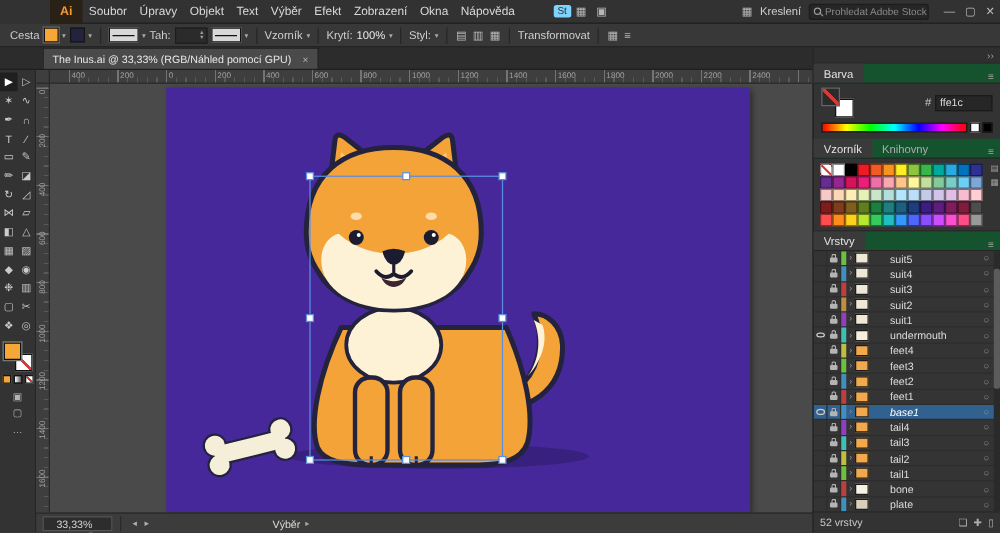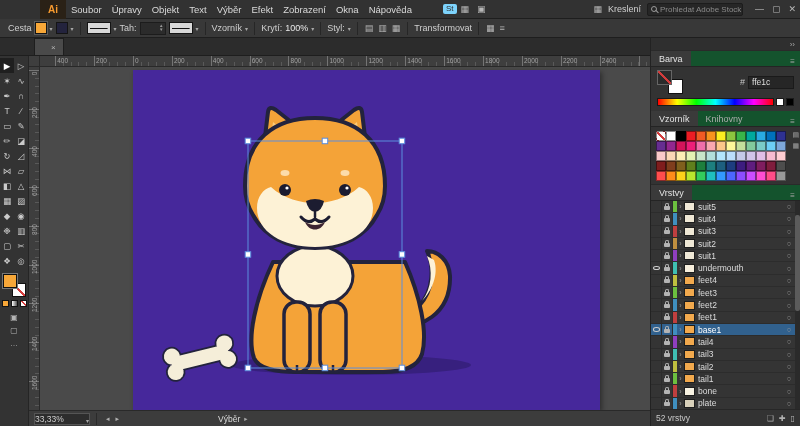--- a/index.html
+++ b/index.html
@@ -66,21 +66,21 @@
   .hr-num{position:absolute;top:1px;font-size:6.5px;color:#a2a2a2;transform:translateX(2px);}
   #ruler-vertical{position:absolute;top:11px;left:0;width:11px;bottom:0;background:#3e3e3e;border-right:1px solid #292929;z-index:2;
     background-image:repeating-linear-gradient(180deg,#747474 0 1px,transparent 1px 38.9px),repeating-linear-gradient(180deg,#595959 0 1px,transparent 1px 7.78px);
     background-size:100% 100%,4px 100%;background-position:0 3px,100% 3px;background-repeat:no-repeat;}
   .vr-num{position:absolute;left:0;width:11px;font-size:6.5px;color:#a2a2a2;text-align:center;transform:rotate(-90deg);}
   #artboard{position:absolute;left:104px;top:14px;width:467px;height:340px;background:var(--artboard);box-shadow:2px 2px 5px rgba(0,0,0,.4);}
   #artboard svg{display:block;}
 
   
   #statusbar{position:absolute;left:29px;top:410px;width:621px;height:16px;background:#3c3c3c;border-top:1px solid #292929;display:flex;align-items:center;font-size:8.5px;color:#cfcfcf;}
-  .zoom-box{margin-left:5px;width:56px;height:12px;background:#2d2d2d;border:1px solid #555;display:flex;align-items:flex-end;padding:0 0;}
+  .zoom-box{margin-left:5px;width:56px;height:12px;background:#2d2d2d;border:1px solid #555;display:flex;align-items:flex-end;padding:0 15px;flex-direction:column;}
   .zoom-box .caret{margin-left:auto;}
   .sb-sep{width:1px;height:12px;background:#2a2a2a;margin:0 6px;}
   .sb-arrow{color:#b0b0b0;font-size:7px;padding:0 3px;}
   .sb-tool{margin-left:96px;color:#dcdcdc;}
   .sb-caret{font-size:6.5px;color:#a8a8a8;padding-left:4px;}
 
   
   #rightdock{position:absolute;top:38px;left:650px;width:150px;bottom:0;background:#333333;border-left:1px solid #222;display:flex;flex-direction:column;font-size:9px;}
   .dock-topbar{height:13px;flex:none;display:flex;align-items:center;justify-content:flex-end;padding:0 5px;color:#a5a5a5;font-size:8px;border-bottom:1px solid #2a2a2a;background:#2f2f2f;}
   .panel-tabrow{height:16px;flex:none;background:#14532d;display:flex;align-items:flex-end;border-bottom:1px solid #242424;}
@@ -99,29 +99,29 @@
   .spec-sq{width:8px;height:8px;border:1px solid #1a1a1a;flex:none;}
   .spec-white{background:#fff;}
   .spec-black{background:#000;}
   .swatch-wrap{flex:none;position:relative;height:58px;border-bottom:1px solid #2a2a2a;}
   #swatch-grid{display:grid;grid-template-columns:repeat(13,10px);grid-auto-rows:10px;padding:4px 0 0 5px;}
   .swatch{border:1px solid rgba(0,0,0,.45);}
   .swatch.none{background:#fff;background-image:linear-gradient(45deg,transparent 42%,#d43c3c 42%,#d43c3c 58%,transparent 58%);}
   .swatch-side{position:absolute;right:1px;top:4px;display:flex;flex-direction:column;gap:3px;color:#9e9e9e;font-size:7px;}
   #layers-list{flex:1;position:relative;overflow:hidden;background:#343434;}
   .layer-row{height:12.3px;display:flex;align-items:center;border-bottom:1px solid #2c2c2c;padding-right:6px;}
-  .layer-row.selected{background:var(--rowsel);}
+  .layer-row.selected{background:var(--rowsel);font-style:italic;}
   .lcell{width:11px;height:100%;display:flex;align-items:center;justify-content:center;border-right:1px solid #2c2c2c;flex:none;}
   .eye-icon{width:7px;height:4.5px;border:1px solid #cdcdcd;border-radius:50%;}
   .lock-icon{position:relative;width:6px;height:4px;background:#b4b4b4;border-radius:1px;margin-top:2px;}
   .lock-icon::before{content:'';position:absolute;top:-3px;left:1px;width:2px;height:3px;border:1px solid #b4b4b4;border-bottom:none;border-radius:2px 2px 0 0;}
   .lchip{width:4px;height:100%;flex:none;}
   .larrow{width:7px;color:#9a9a9a;font-size:7px;text-align:center;flex:none;}
   .lthumb{width:11px;height:9px;border:1px solid #1d1d1d;flex:none;}
-  .lname{flex:1;padding-left:3px;font-size:8.5px;color:#dcdcdc;white-space:nowrap;overflow:hidden;}
+  .lname{flex:1;padding-left:17px;font-size:8.5px;color:#dcdcdc;white-space:nowrap;overflow:hidden;}
   .layer-row.selected .lname{color:#fff;}
   .ltarget{width:10px;color:#9a9a9a;font-size:7.5px;text-align:center;flex:none;}
   .layers-scroll{position:absolute;right:0;top:0;bottom:0;width:5px;background:#2a2a2a;}
   .layers-thumbbar{position:absolute;right:0;top:14px;width:5px;height:96px;background:#5b5b5b;border-radius:2px;}
   .layers-footer{height:17px;flex:none;display:flex;align-items:center;padding:0 5px;border-top:1px solid #272727;background:#333;color:#c9c9c9;font-size:8.5px;}
   .lf-icons{margin-left:auto;display:flex;gap:5px;color:#b0b0b0;font-size:8px;}
 </style>
 </head>
 <body>
 
@@ -187,20 +187,21 @@
     <span class="ob-icon">▦</span>
     <span class="ob-sep"></span>
     <span>Transformovat</span>
     <span class="ob-sep"></span>
     <span class="ob-icon">▦</span>
     <span class="ob-icon">≡</span>
   </div>
 
   <div id="tabbar">
     <div class="doc-tab">
+      <span>The Inus.ai @ 33,33% (RGB/Náhled pomocí GPU)</span>
       <span class="tab-close">×</span>
     </div>
   </div>
 
   <div id="toolbar">
     <div id="tools-grid">
         <div class="tool active">▶</div>
         <div class="tool">▷</div>
         <div class="tool">✶</div>
         <div class="tool">∿</div>

